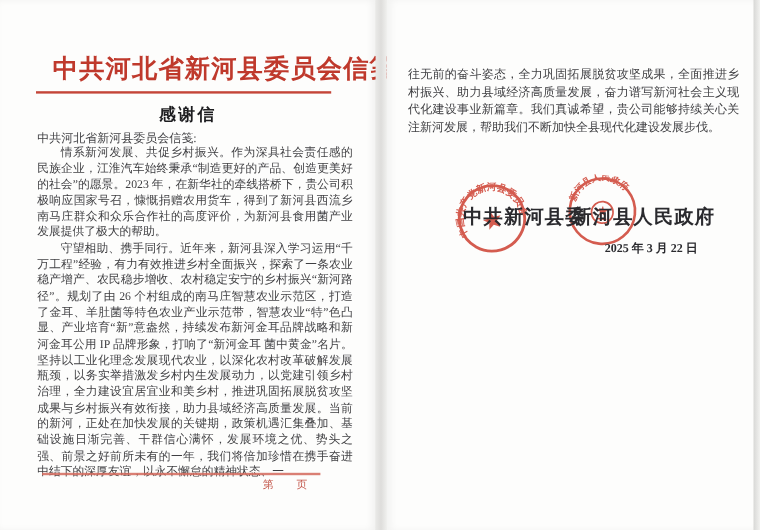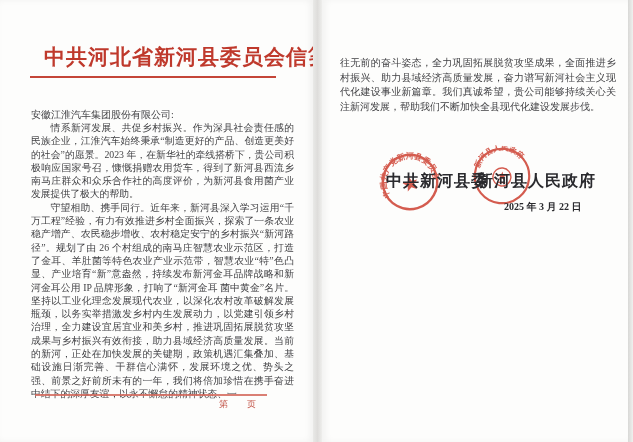--- a/index.html
+++ b/index.html
@@ -83,22 +83,23 @@
 <body>
 
 <div class="scan">
 
   <div class="page page-left">
 
     <div class="letterhead">中共河北省新河县委员会信笺</div>
 
     <div class="letterhead-rule"></div>
 
+    <div class="letter-title">感谢信</div>
 
-    <div class="salutation">安徽江淮汽车集团股份有限公司:</div>
+    <div class="salutation">中共河北省新河县委员会信笺:</div>
 
     <div class="body-left">
       <p>情系新河发展、共促乡村振兴。作为深具社会责任感的民族企业，江淮汽车始终秉承“制造更好的产品、创造更美好的社会”的愿景。2023 年，在新华社的牵线搭桥下，贵公司积极响应国家号召，慷慨捐赠农用货车，得到了新河县西流乡南马庄群众和众乐合作社的高度评价，为新河县食用菌产业发展提供了极大的帮助。</p>
       <p>守望相助、携手同行。近年来，新河县深入学习运用“千万工程”经验，有力有效推进乡村全面振兴，探索了一条农业稳产增产、农民稳步增收、农村稳定安宁的乡村振兴“新河路径”。规划了由 26 个村组成的南马庄智慧农业示范区，打造了金耳、羊肚菌等特色农业产业示范带，智慧农业“特”色凸显、产业培育“新”意盎然，持续发布新河金耳品牌战略和新河金耳公用 IP 品牌形象，打响了“新河金耳 菌中黄金”名片。坚持以工业化理念发展现代农业，以深化农村改革破解发展瓶颈，以务实举措激发乡村内生发展动力，以党建引领乡村治理，全力建设宜居宜业和美乡村，推进巩固拓展脱贫攻坚成果与乡村振兴有效衔接，助力县域经济高质量发展。当前的新河，正处在加快发展的关键期，政策机遇汇集叠加、基础设施日渐完善、干群信心满怀，发展环境之优、势头之强、前景之好前所未有的一年，我们将倍加珍惜在携手奋进中结下的深厚友谊，以永不懈怠的精神状态、一</p>
     </div>
 
     <div class="footer-rule"></div>
     <div class="footer-page">
       <span>第</span><span class="gap"></span><span>页</span>
     </div>

